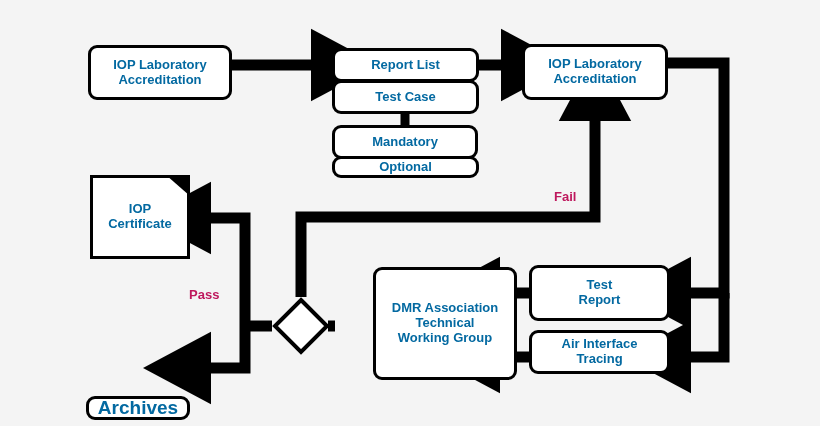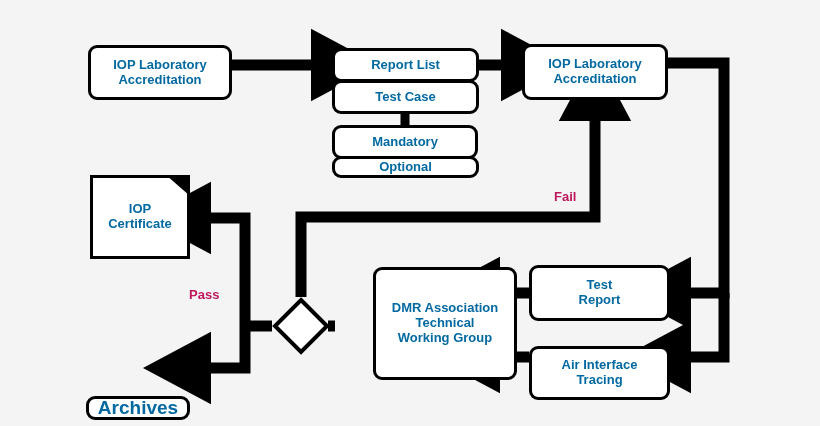--- a/index.html
+++ b/index.html
@@ -138,21 +138,21 @@
     <span class="node-label">DMR Association
 Technical
 Working Group</span>
   </div>
 
   <div class="node rounded" style="left:529px; top:265px; width:141px; height:56px; font-size:13px;">
     <span class="node-label">Test
 Report</span>
   </div>
 
-  <div class="node rounded" style="left:529px; top:330px; width:141px; height:54px; font-size:13px;margin-top:16px;">
+  <div class="node rounded" style="left:529px; top:330px; width:141px; height:44px; font-size:13px;">
     <span class="node-label">Air Interface
 Tracing</span>
   </div>
 
   <div style="position:absolute; left:272px; top:297px; width:58px; height:58px; z-index:6;">
     <svg viewBox="0 0 58 58" style="width:58px;height:58px;display:block;">
       <polygon points="29,3 55,29 29,55 3,29" fill="#ffffff" stroke="#000000" stroke-width="4"></polygon>
     </svg>
   </div>
 

